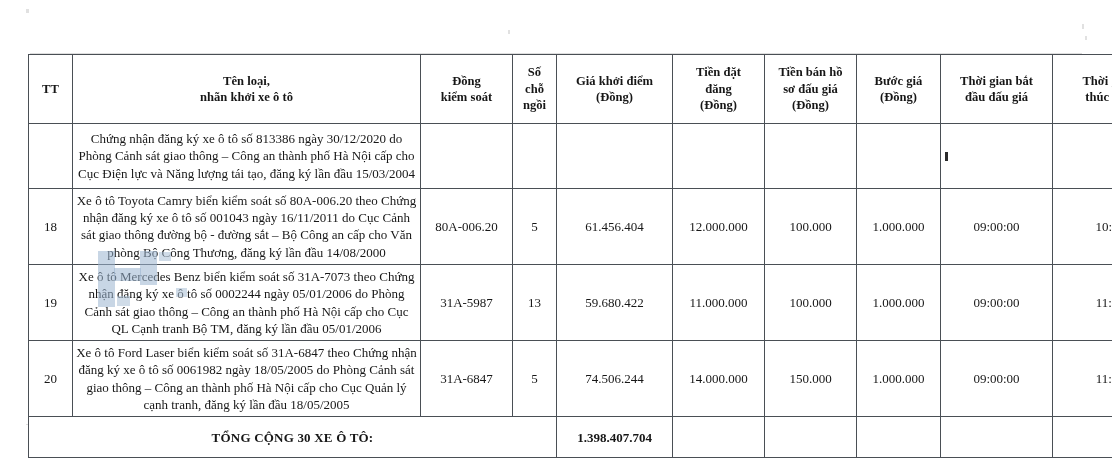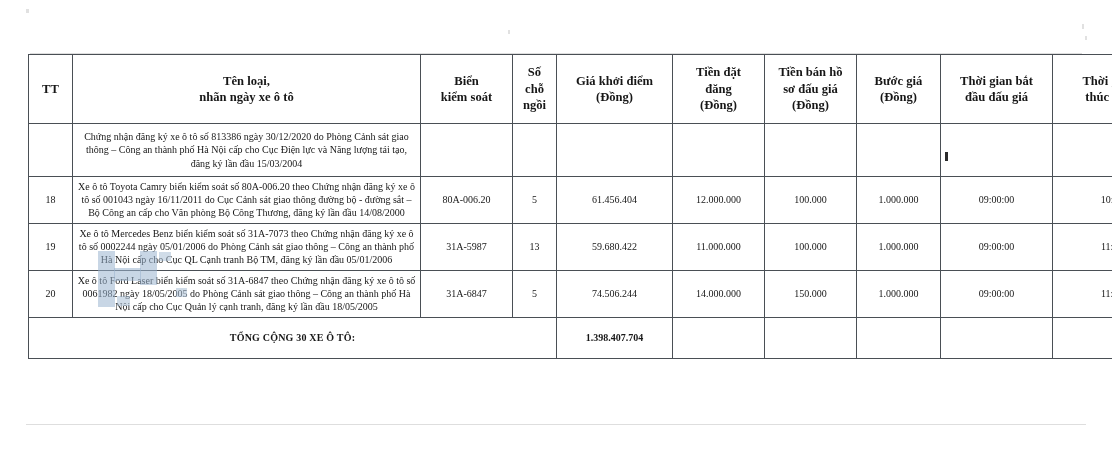--- a/index.html
+++ b/index.html
@@ -48,21 +48,21 @@
     width: 1056px;
     background: #fff;
   }
 
   table.auction th,
   table.auction td {
     border: 1px solid #4a4f55;
     padding: 3px 3px;
     vertical-align: middle;
     text-align: center;
-    font-size: 10px;
+    font-size: 13px;
     line-height: 1.33;
     color: #171717;
   }
 
   table.auction thead th {
     font-weight: bold;
     font-size: 12.6px;
     line-height: 1.3;
     padding-top: 7px;
     padding-bottom: 7px;
@@ -204,24 +204,24 @@
           <col class="c-end">
       </colgroup>
 
       <thead>
         <tr>
           <th>
             <span>TT</span>
           </th>
           <th>
             <span>Tên loại,</span><br>
-            <span>nhãn ngày xe ô tô</span>
-          </th>
-          <th>
-            <span>Biển</span><br>
+            <span>nhãn khởi xe ô tô</span>
+          </th>
+          <th>
+            <span>Đồng</span><br>
             <span>kiểm soát</span>
           </th>
           <th>
             <span>Số</span><br>
             <span>chỗ</span><br>
             <span>ngồi</span>
           </th>
           <th>
             <span>Giá khởi điểm</span><br>
             <span>(Đồng)</span>

